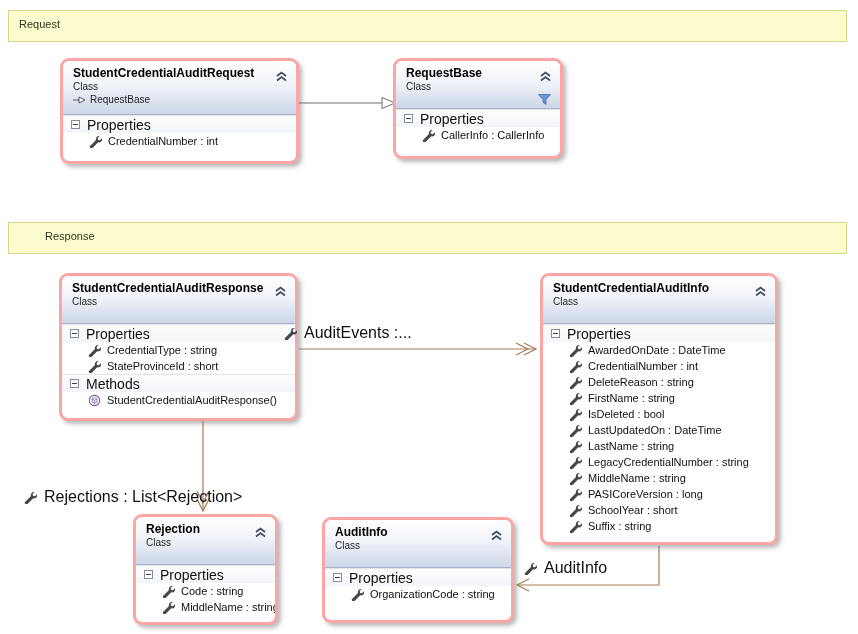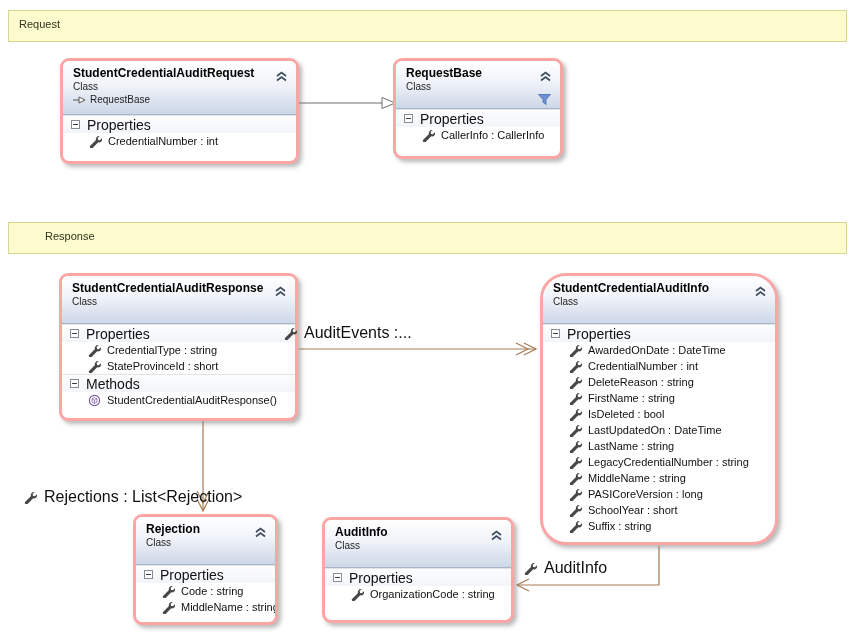--- a/index.html
+++ b/index.html
@@ -203,21 +203,21 @@
             <svg width="13" height="13" viewBox="0 0 16 16">
               <circle cx="8" cy="8" r="6.3" fill="none" stroke="#7a56a8" stroke-width="1.3"></circle>
               <path d="M8 4.4 L11 6.1 V9.9 L8 11.6 L5 9.9 V6.1 Z M5 6.1 L8 7.8 L11 6.1 M8 7.8 V11.6" fill="none" stroke="#7a56a8" stroke-width="0.9"></path>
             </svg>
           </span>
           <span class="mtext">StudentCredentialAuditResponse()</span>
         </div>
       </div>
   </div>
 
-  <div class="classbox" style="left:540px;top:273px;width:238px;height:272px;border-radius:26px;">
+  <div class="classbox" style="left:540px;top:273px;width:238px;height:272px;">
     <div class="hdr">
       <div class="title">StudentCredentialAuditInfo</div>
       <div class="kind">Class</div>
       <span class="collapse-btn">
         <svg width="13" height="11" viewBox="0 0 13 11">
             <path d="M2,5 L6.5,1.5 L11,5 M2,9.5 L6.5,6 L11,9.5" stroke="#3e4c61" stroke-width="1.7" fill="none"></path>
           </svg>
       </span>
     </div>
     <div class="sect">

